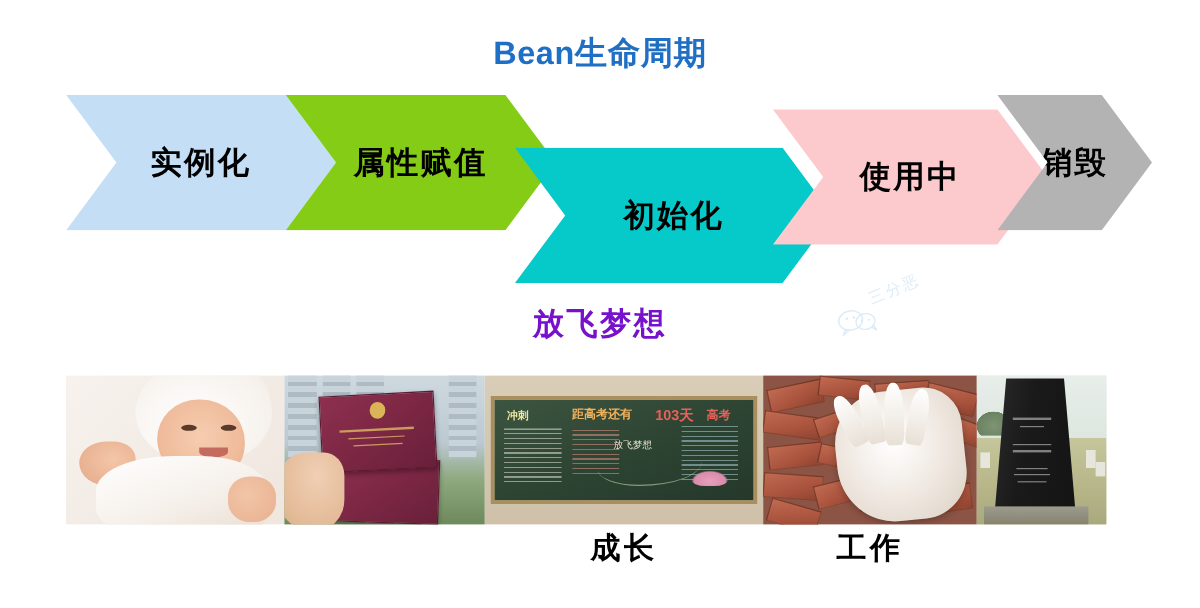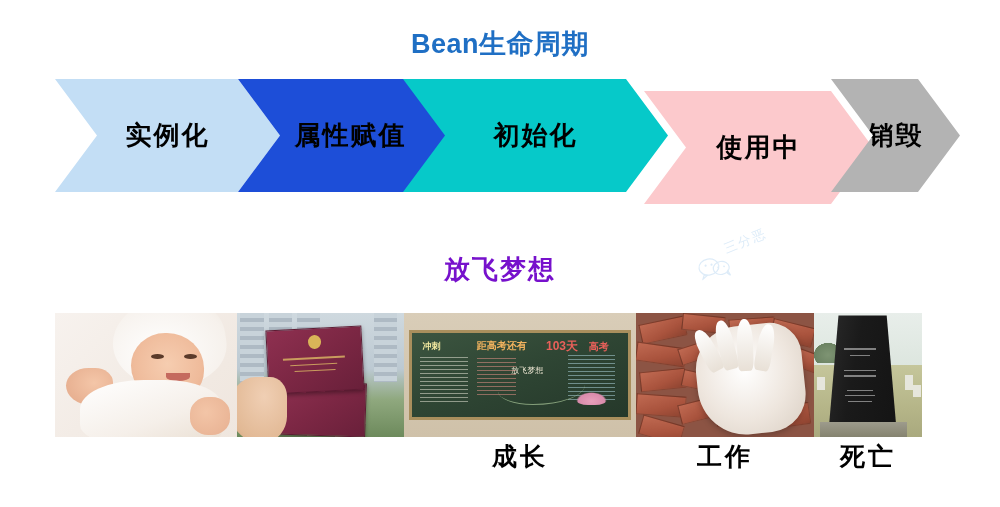--- a/index.html
+++ b/index.html
@@ -309,27 +309,27 @@
 
 <div id="main-title">Bean生命周期</div>
 
 <div id="chevron-band">
 
   <div class="chevron" style="left:0px; width:225px; background:#c3def5;
               clip-path: polygon(0 0, 183px 0, 225px 56.5px, 183px 113px, 0 113px, 42px 56.5px);">
     <span class="chevron-label">实例化</span>
   </div>
 
-  <div class="chevron" style="left:183px; width:225px; background:#1d4ed8;
+  <div class="chevron" style="left:183px; width:225px; background:#84cc16;
               clip-path: polygon(0 0, 183px 0, 225px 56.5px, 183px 113px, 0 113px, 42px 56.5px);">
     <span class="chevron-label">属性赋值</span>
   </div>
 
-  <div class="chevron" style="left:348px; width:265px; background:#06c9c9;
-              clip-path: polygon(0 0, 223px 0, 265px 56.5px, 223px 113px, 0 113px, 42px 56.5px);">
+  <div class="chevron" style="left:374px; width:265px; background:#06c9c9;
+              clip-path: polygon(0 0, 223px 0, 265px 56.5px, 223px 113px, 0 113px, 42px 56.5px); margin-top: 44px;">
     <span class="chevron-label">初始化</span>
   </div>
 
   <div class="chevron" style="left:589px; width:229px; background:#fcc9cc;
               clip-path: polygon(0 0, 187px 0, 229px 56.5px, 187px 113px, 0 113px, 42px 56.5px); margin-top: 12px;">
     <span class="chevron-label">使用中</span>
   </div>
 
   <div class="chevron" style="left:776px; width:129px; background:#b3b3b3;
               clip-path: polygon(0 0, 87px 0, 129px 56.5px, 87px 113px, 0 113px, 42px 56.5px);">
@@ -435,14 +435,13 @@
       <div class="eng e6"></div>
       <div class="eng e7"></div>
     </div>
     <div class="base"></div>
   </div>
 </div>
 
 <div id="label-row">
   <div class="photo-label" style="left:349px; width:232px">成长</div>
   <div class="photo-label" style="left:581px; width:178px">工作</div>
-  <div class="photo-label" style="left:759px; width:108px">死亡</div>
 </div>
 
 </body></html>

